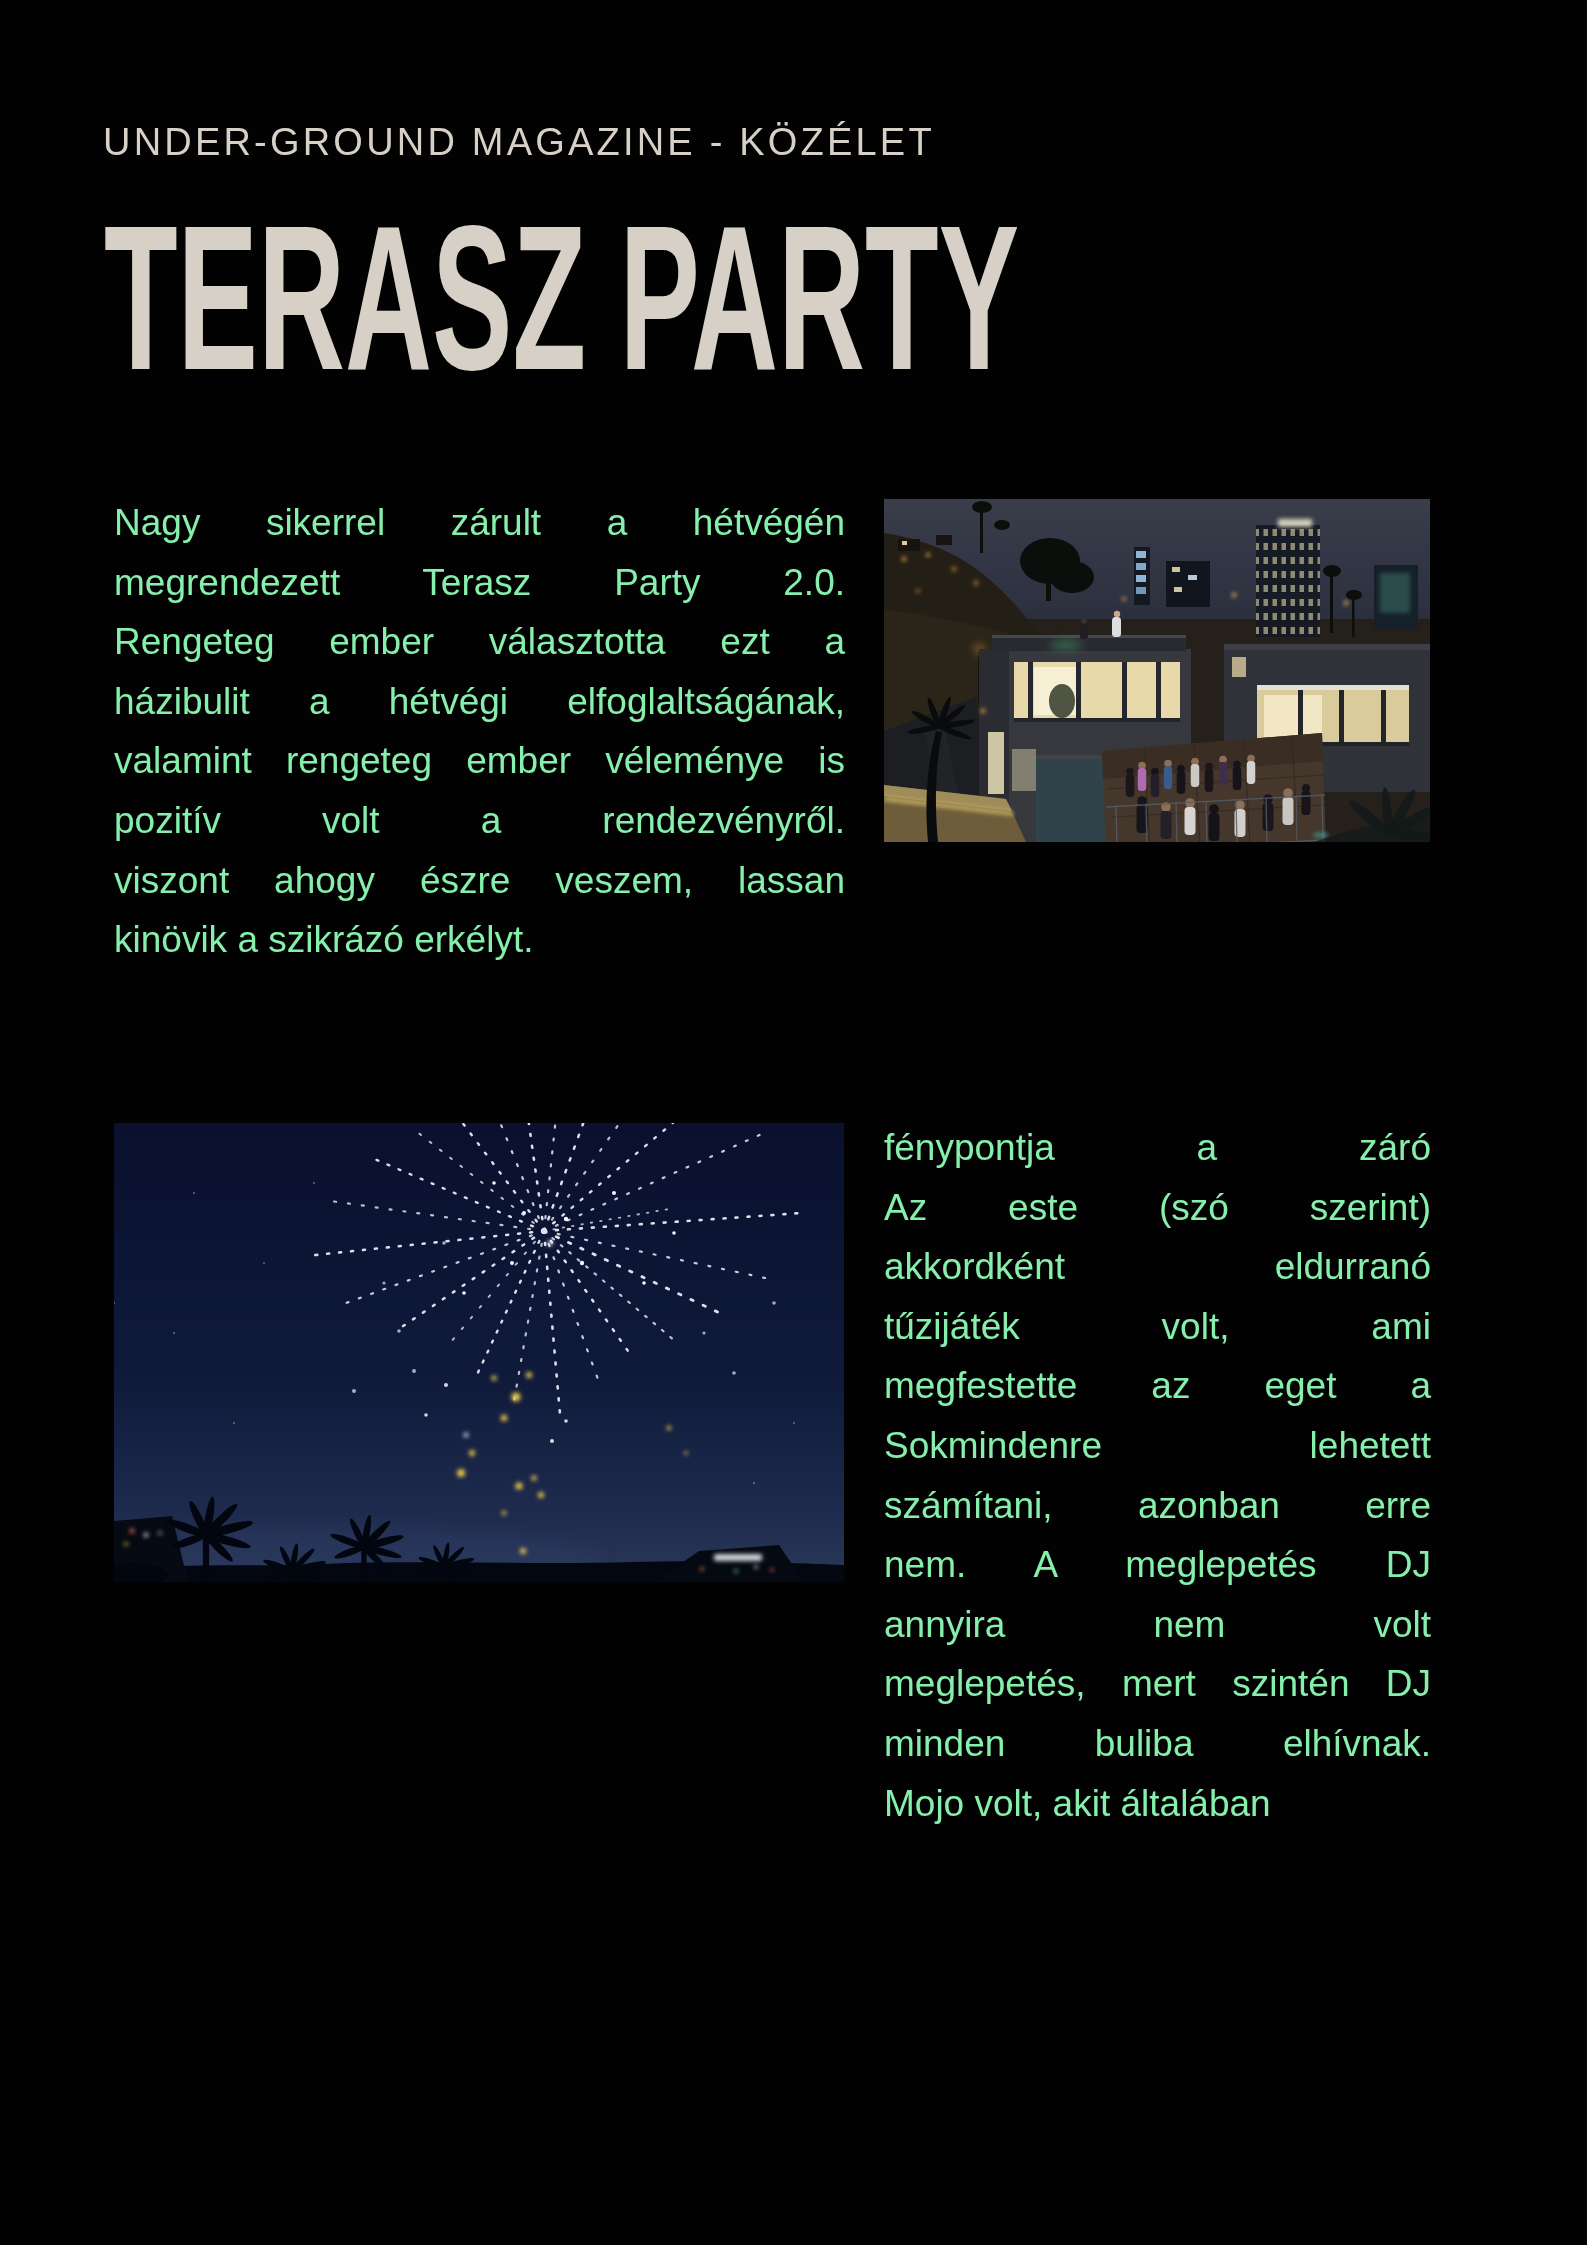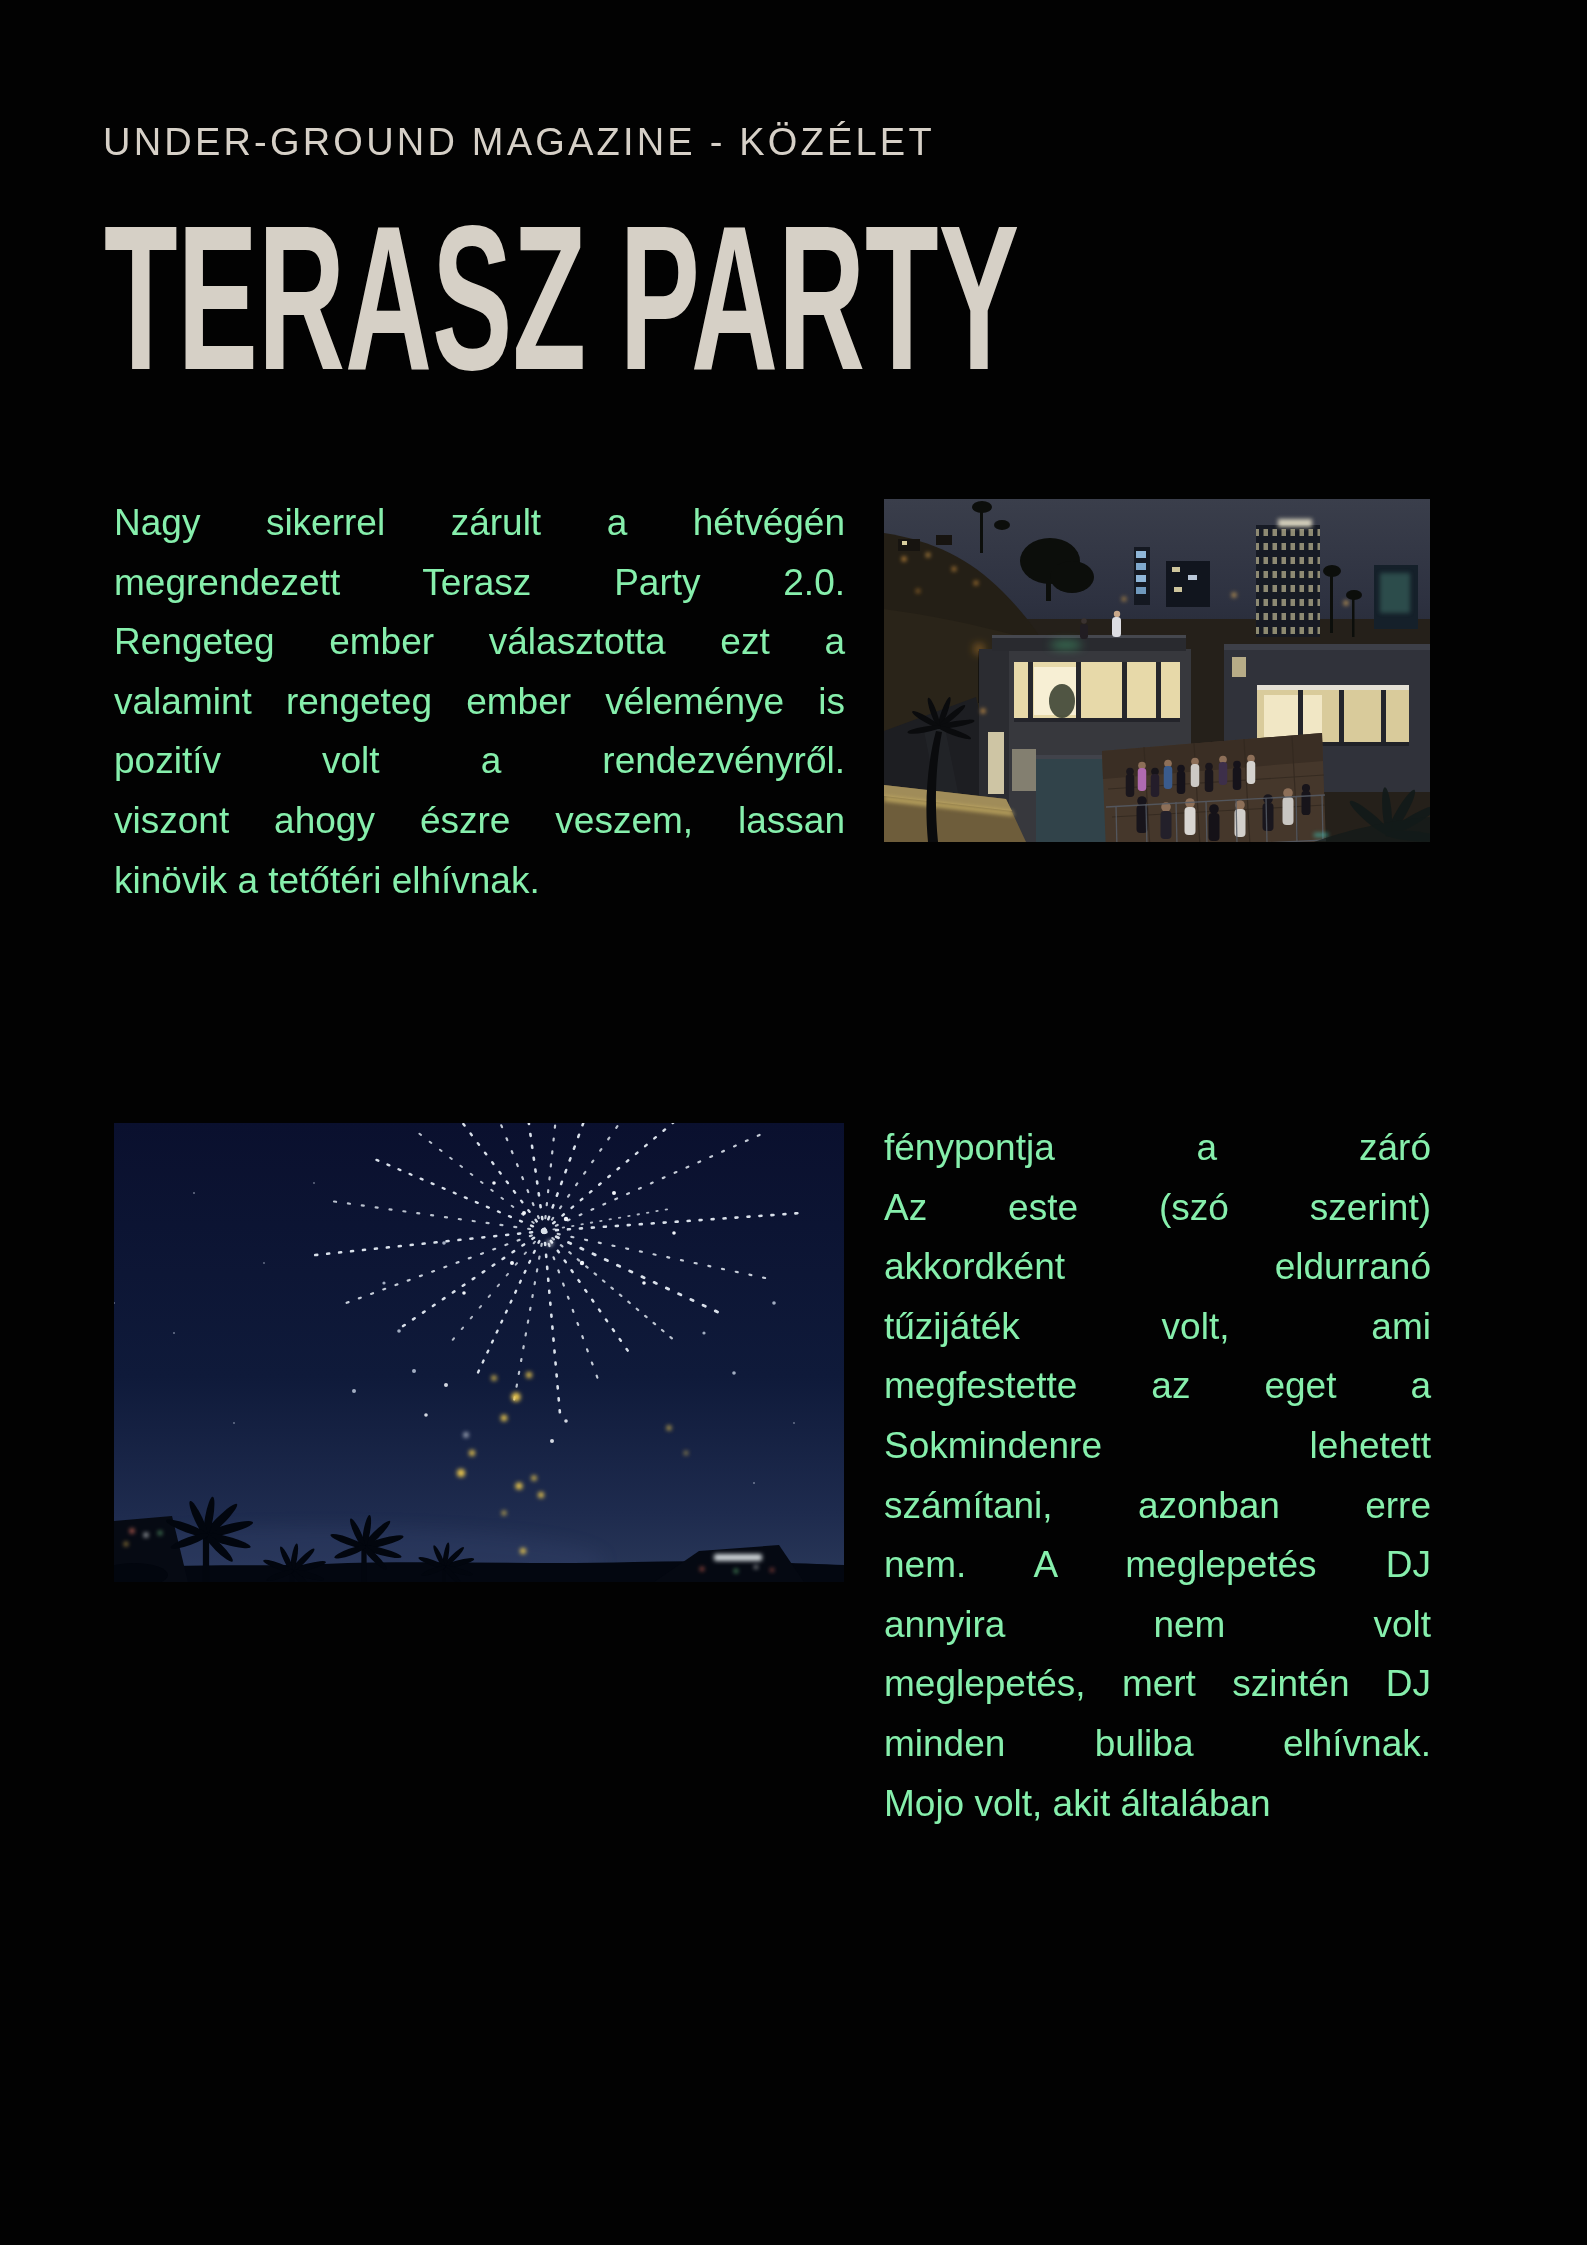--- a/index.html
+++ b/index.html
@@ -48,24 +48,25 @@
 
   <header>
     <div class="kicker">UNDER-GROUND MAGAZINE - KÖZÉLET</div>
     <h1 class="title">TERASZ PARTY</h1>
   </header>
 
   <div class="para para-1">
       <div class="line">Nagy sikerrel zárult a hétvégén</div>
       <div class="line">megrendezett Terasz Party 2.0.</div>
       <div class="line">Rengeteg ember választotta ezt a</div>
+      <div class="line">házibulit a hétvégi elfoglaltságának,</div>
       <div class="line">valamint rengeteg ember véleménye is</div>
       <div class="line">pozitív volt a rendezvényről.</div>
       <div class="line">viszont ahogy észre veszem, lassan</div>
-      <div class="line">kinövik a tetőtéri elhívnak.</div>
+      <div class="line">kinövik a szikrázó erkélyt.</div>
     </div>
 
   <figure class="photo photo-rooftop" aria-label="Night rooftop terrace party: crowd of guests on a modern house terrace with warm lit windows, palm trees, hillside and city skyline in the background">
     <svg width="546" height="343" viewBox="0 0 546 343" role="img">
       <defs>
         <linearGradient id="sky1" x1="0" y1="0" x2="0" y2="1">
           <stop offset="0" stop-color="#3a3e4b"></stop>
           <stop offset="0.7" stop-color="#2d3140"></stop>
           <stop offset="1" stop-color="#262a36"></stop>
         </linearGradient>

